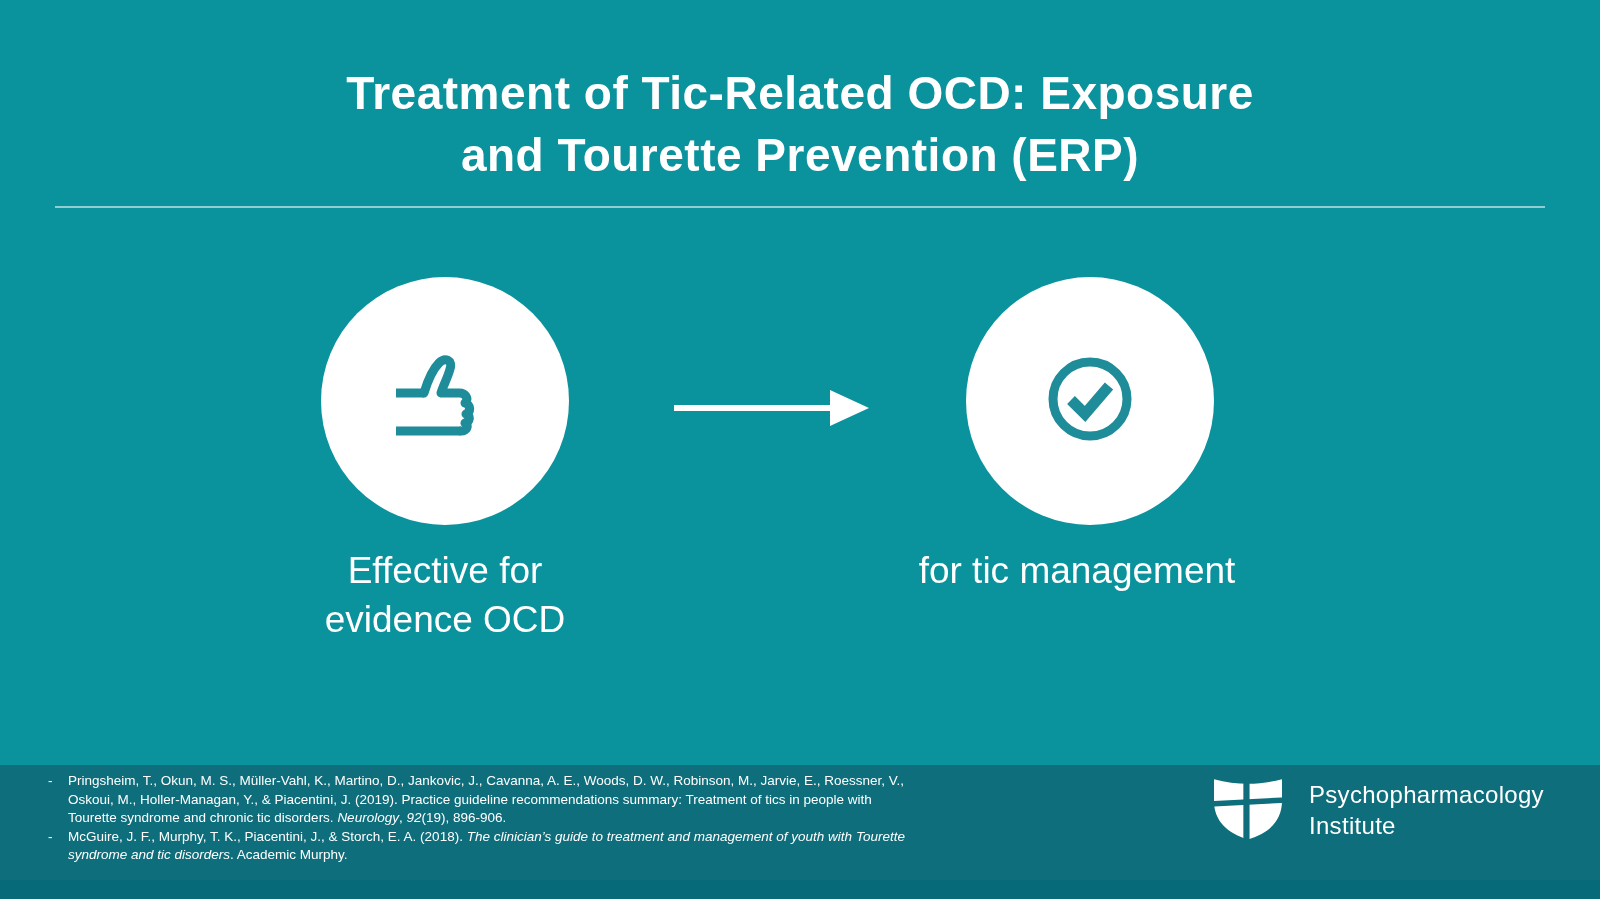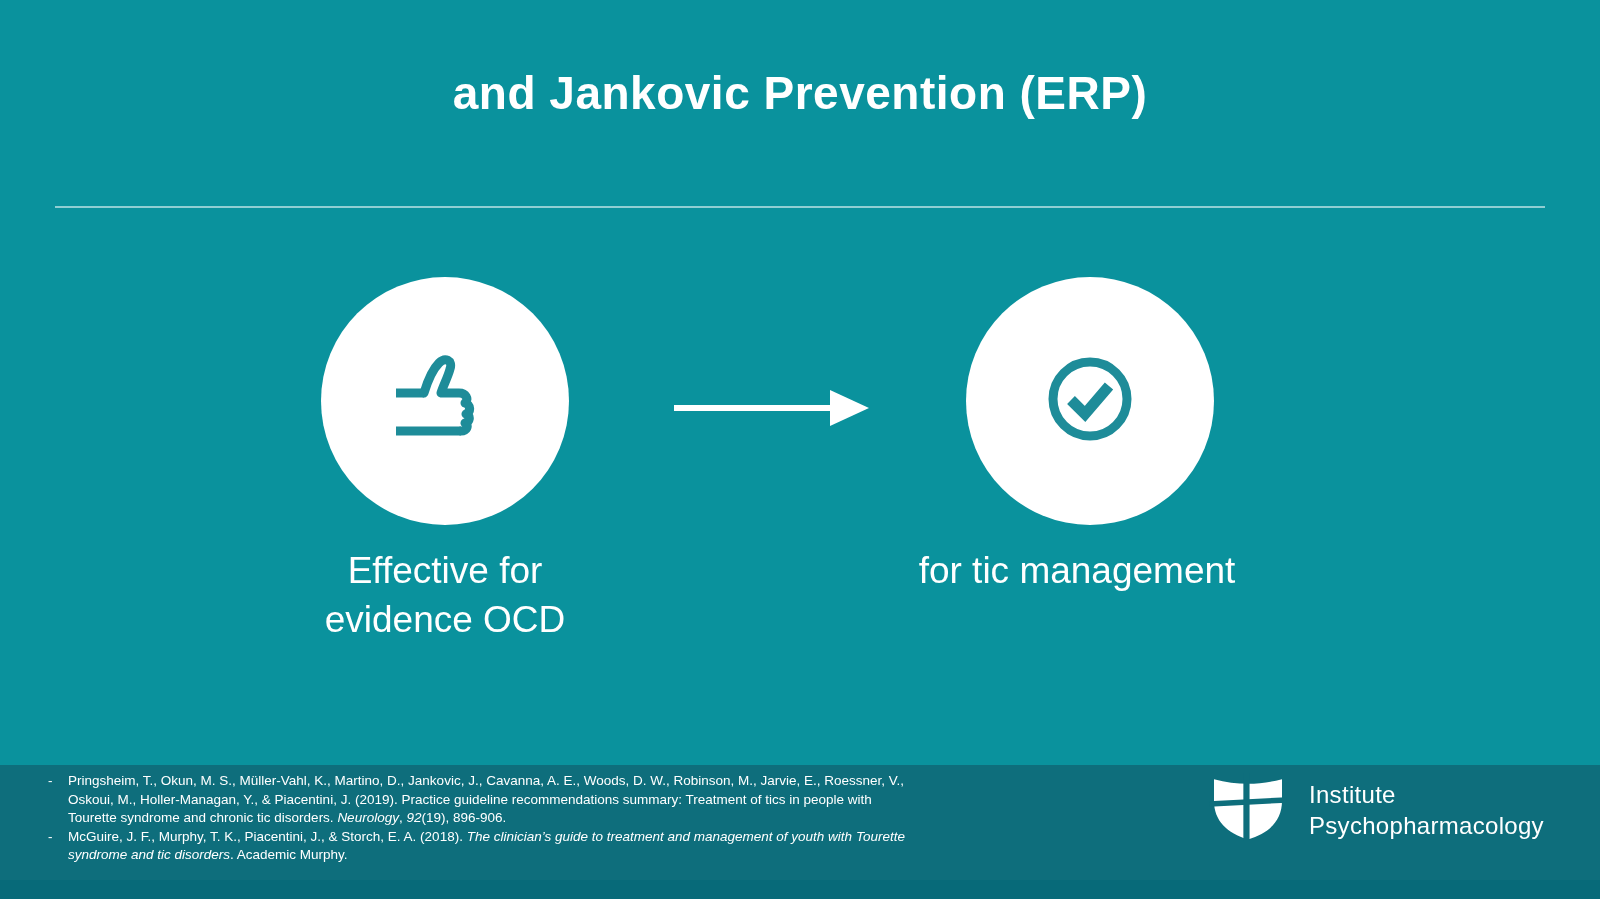--- a/index.html
+++ b/index.html
@@ -117,21 +117,22 @@
     letter-spacing: 0.3px;
     color: #ffffff;
   }
 </style>
 </head>
 <body>
 
 <div class="slide">
 
   <div class="title">
-    <div>and Jankovic Prevention (ERP)</div>
+    <div>Treatment of Tic-Related OCD: Exposure</div>
+    <div>and Tourette Prevention (ERP)</div>
   </div>
   <div class="divider"></div>
 
   <div class="circle circle-left">
     <span>
       <svg width="104" height="92" viewBox="0 0 104 92" aria-hidden="true">
         <g fill="none" stroke="#1e8c99" stroke-width="9">
           <path d="M3 40 H31"></path>
           <path d="M3 78 H68"></path>
           <path d="M31 40 C34 30 39 17 46 10 C52 4 60 7 57 16 C55 24 50 33 48 40 L66 40 C73 40 76 46 72 50 C78 52 78 59 73 61 C78 63 77 69 72 70 C76 73 74 78 68 78" stroke-linejoin="round" stroke-linecap="round"></path>
@@ -178,20 +179,20 @@
 
     <div class="logo">
       <span>
         <svg width="78" height="68" viewBox="0 0 100 88" aria-hidden="true">
           <path d="M6 8 C36 16 64 16 94 8 L94 36 C94 62 77 78 50 86 C23 78 6 62 6 36 Z" fill="#ffffff"></path>
           <rect x="44" y="0" width="8" height="88" fill="var(--footer, #0e6e7c)"></rect>
           <rect x="0" y="34" width="100" height="7" fill="var(--footer, #0e6e7c)" transform="rotate(-3 50 37)"></rect>
         </svg>
       </span>
       <div class="logo-text">
+        <div>Psychopharmacology</div>
         <div>Institute</div>
-        <div>Psychopharmacology</div>
       </div>
     </div>
   </div>
   <div class="bottom-strip"></div>
 
 </div>
 
 </body></html>

